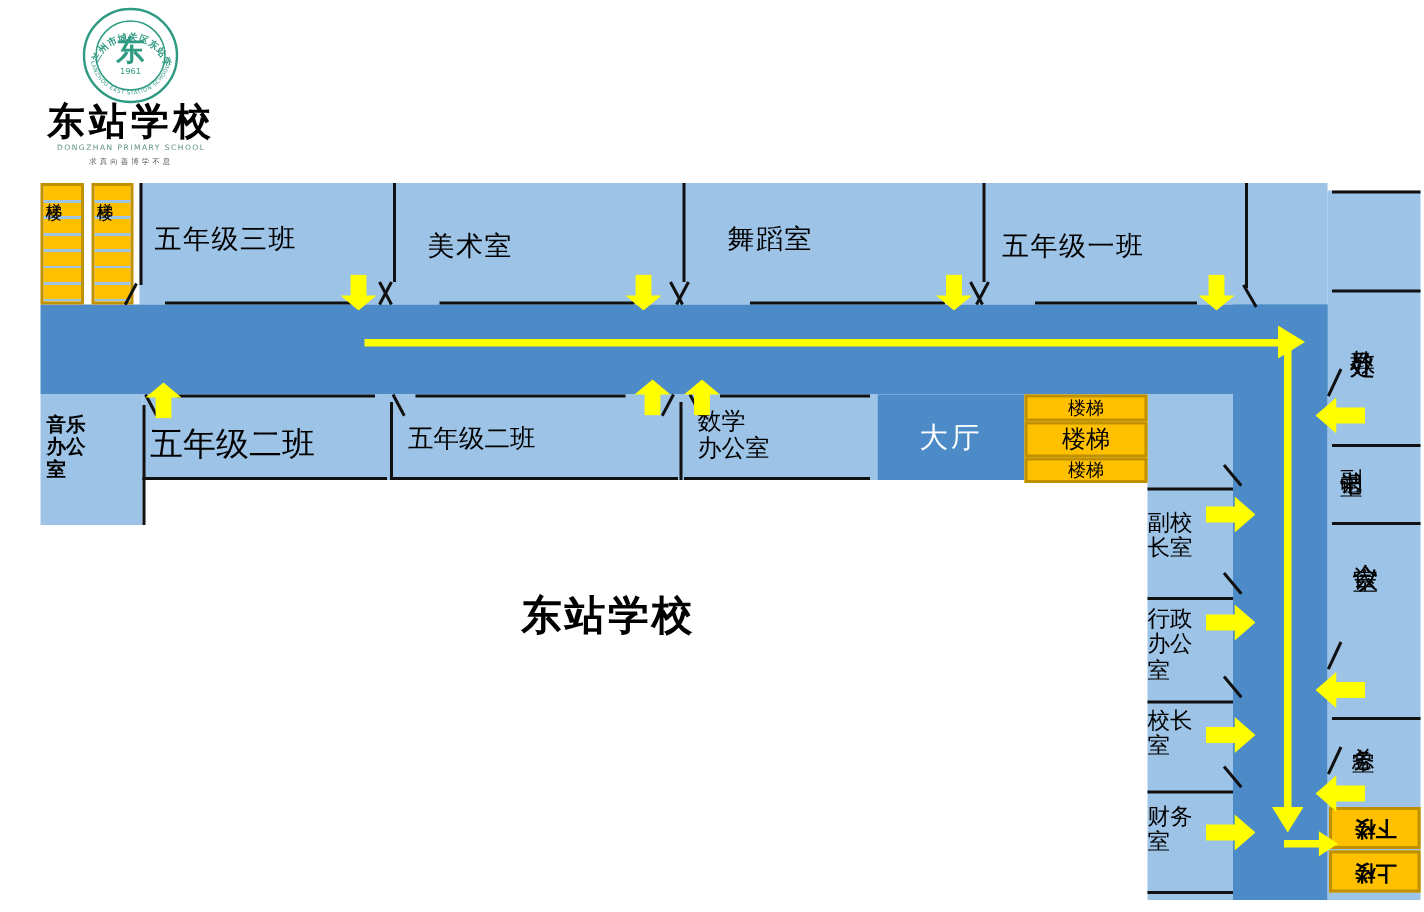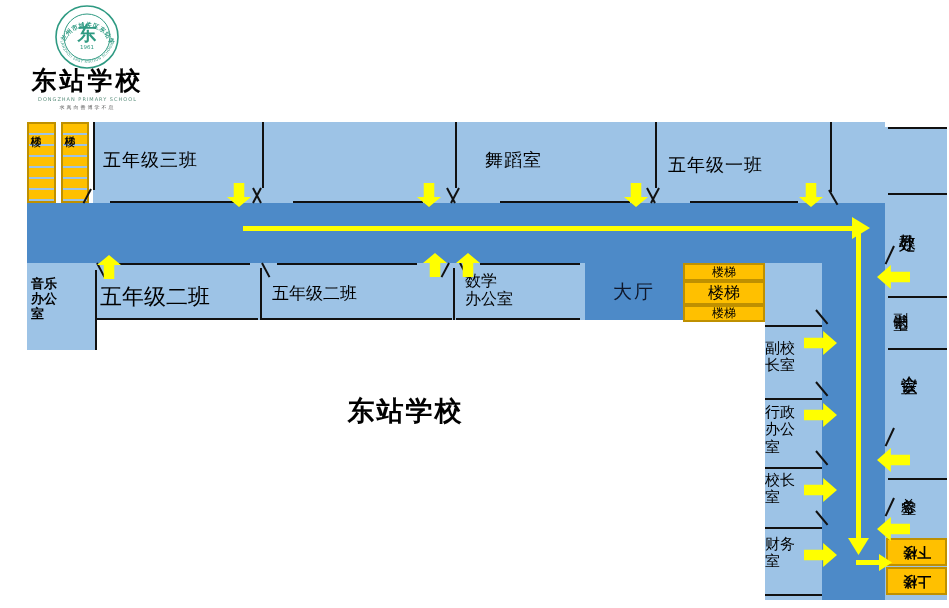--- a/index.html
+++ b/index.html
@@ -20,21 +20,21 @@
   .ar-down{clip-path:polygon(50% 100%,100% 58%,72% 58%,72% 0,28% 0,28% 58%,0 58%);}
   .ar-left{clip-path:polygon(0 50%,42% 0,42% 28%,100% 28%,100% 72%,42% 72%,42% 100%);}
   .ar-right{clip-path:polygon(100% 50%,58% 0,58% 28%,0 28%,0 72%,58% 72%,58% 100%);}
   .tri-right{clip-path:polygon(0 0,100% 50%,0 100%);}
   .tri-down{clip-path:polygon(0 0,100% 0,50% 100%);}
   .rot180{display:inline-block;transform:rotate(180deg);}
   .title{font-weight:800;font-size:27px;line-height:36px;text-align:center;letter-spacing:2px;}
   .caligr{font-family:"DejaVu Serif",serif;font-weight:bold;font-size:25px;letter-spacing:3px;text-align:center;}
   .tiny-en{font-size:5px;color:#5c8f7d;letter-spacing:1px;text-align:center;}
   .tiny-motto{font-size:5px;color:#555;letter-spacing:2px;text-align:center;}
-  .lobby-label{color:#0f172a;font-size:19px;letter-spacing:2px;}
+  .lobby-label{color:#ffffff;font-size:19px;letter-spacing:2px;}
   .stair-label-v{writing-mode:vertical-rl;text-orientation:upright;font-size:11px;line-height:1;}
 </style>
 </head>
 <body>
 
 <div id="stage">
 
   <div class="abs" style="left:25px;top:2px;width:125px;height:112px;">
     <svg class="abs" style="left:27px;top:2px;" width="70" height="66" viewBox="0 0 70 66">
       <circle cx="35" cy="33" r="31" fill="#ffffff" stroke="#2e9a82" stroke-width="1.6"></circle>
@@ -87,20 +87,21 @@
   </div>
 
   <div class="abs stair" style="left:886px;top:538px;width:61px;height:28px;display:flex;align-items:center;justify-content:center;font-size:14px;font-weight:bold;">
     <span class="rot180">下楼</span>
   </div>
   <div class="abs stair" style="left:886px;top:567px;width:61px;height:28px;display:flex;align-items:center;justify-content:center;font-size:14px;font-weight:bold;">
     <span class="rot180">上楼</span>
   </div>
 
   <div class="abs label" style="left:103px;top:150px;width:152px;font-size:18px;letter-spacing:1px;">五年级三班</div>
+  <div class="abs label" style="left:285px;top:155px;width:145px;font-size:18px;letter-spacing:1px;">美术室</div>
   <div class="abs label" style="left:485px;top:150px;width:145px;font-size:18px;letter-spacing:1px;">舞蹈室</div>
   <div class="abs label" style="left:668px;top:155px;width:150px;font-size:18px;letter-spacing:1px;">五年级一班</div>
 
   <div class="abs label" style="left:31px;top:277px;width:60px;font-size:13px;font-weight:bold;">音乐
 办公
 室</div>
   <div class="abs label" style="left:100px;top:284px;width:155px;font-size:22px;">五年级二班</div>
   <div class="abs label" style="left:272px;top:284px;width:170px;font-size:17px;">五年级二班</div>
   <div class="abs label" style="left:465px;top:272px;width:110px;font-size:16px;">数学
 办公室</div>

